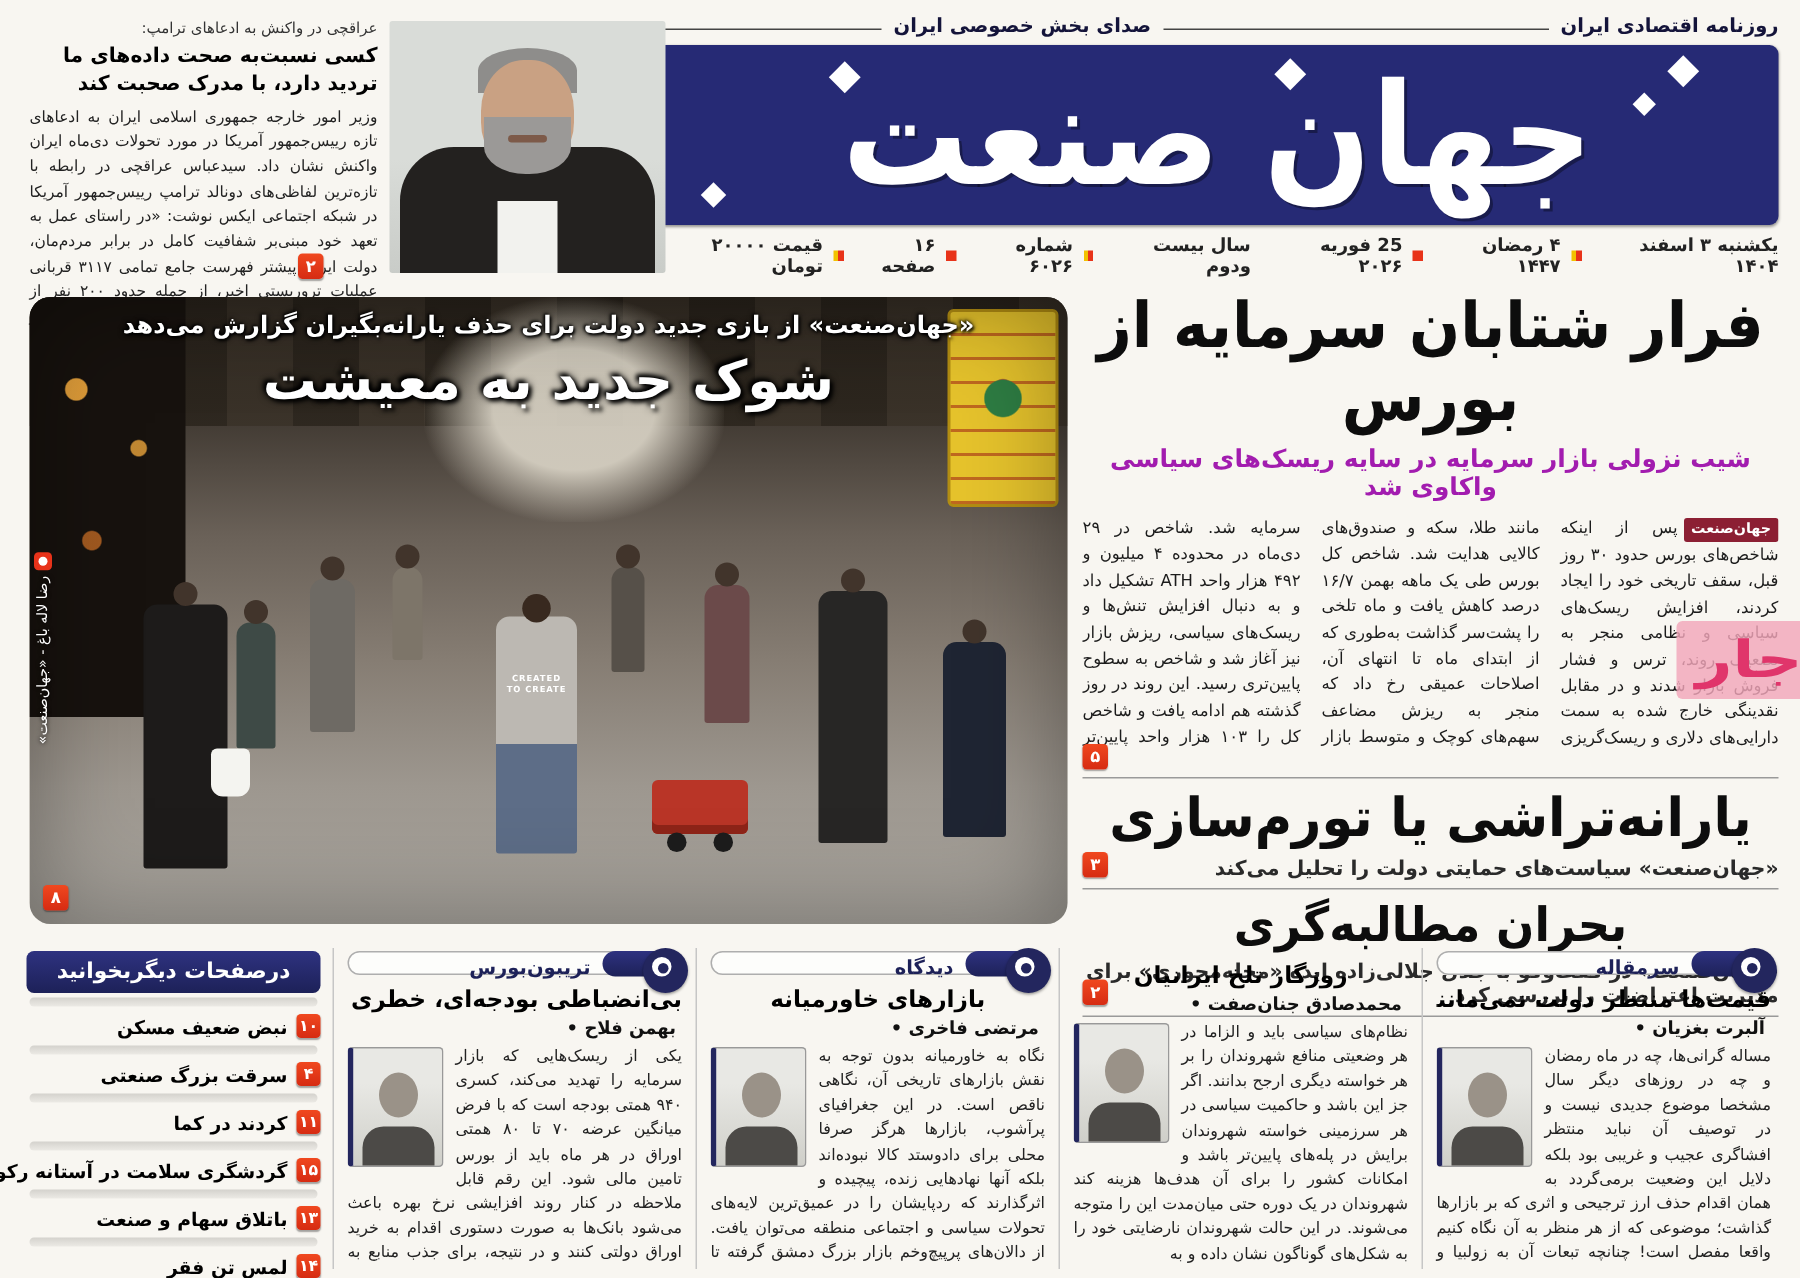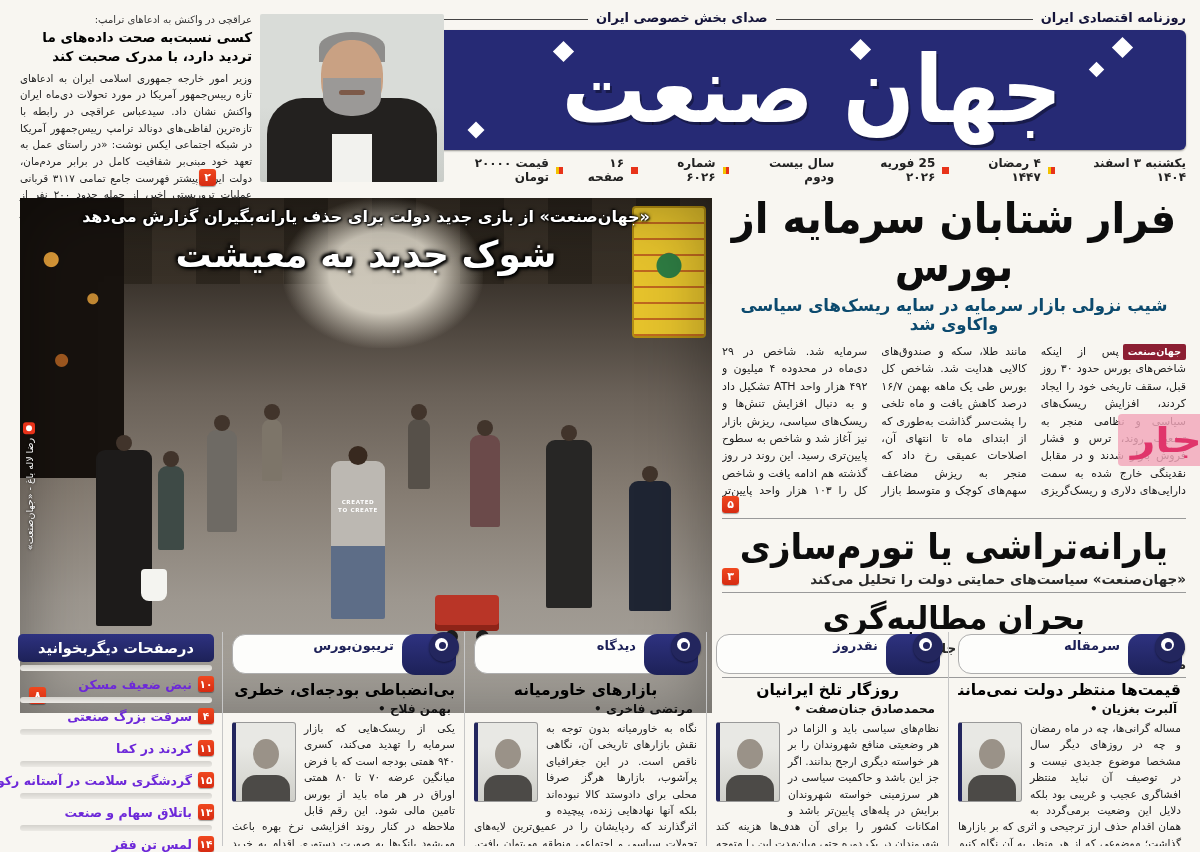--- a/index.html
+++ b/index.html
@@ -39,21 +39,21 @@
   .ar-badge { position:absolute; bottom:0; right:228px; }
   .ar-photo { position:relative; width:184px; height:168px; background:linear-gradient(180deg,#d9dcd8 0 55%,#c9ccc8 100%); overflow:hidden; border-radius:2px; }
   .ar-suit { position:absolute; bottom:-8px; left:50%; transform:translateX(-50%); width:170px; height:92px; background:#23211f; border-radius:36px 36px 0 0; }
   .ar-shirt { position:absolute; bottom:-4px; left:50%; transform:translateX(-50%); width:40px; height:52px; background:#f2f2ee; }
   .ar-face { position:absolute; top:26px; left:50%; transform:translateX(-50%); width:62px; height:74px; background:#c9a183; border-radius:46% 46% 44% 44%; }
   .ar-hair { position:absolute; top:18px; left:50%; transform:translateX(-50%); width:66px; height:30px; background:#8e8d8b; border-radius:50% 50% 0 0; }
   .ar-beard { position:absolute; top:64px; left:50%; transform:translateX(-50%); width:58px; height:38px; background:#9b9997; border-radius:0 0 48% 48%; }
   .ar-mouth { position:absolute; top:76px; left:50%; transform:translateX(-50%); width:26px; height:5px; background:#7d5a49; border-radius:3px; }
 
   
-  #photo-block { position:absolute; top:198px; left:20px; width:692px; height:515px; border-radius:0; overflow:hidden;
+  #photo-block { position:absolute; top:198px; left:20px; width:692px; height:418px; border-radius:14px; overflow:hidden;
                  background:linear-gradient(180deg,#241f1b 0%,#3a332c 16%,#6a6158 38%,#867d73 58%,#9d978f 78%,#aaa69f 100%); }
   .ph-top { position:absolute; inset:0 0 auto 0; height:86px; background:repeating-linear-gradient(90deg,#272119 0 44px,#383026 44px 88px); opacity:.75; }
   .ph-sky { position:absolute; left:38%; top:0; width:200px; height:150px; background:radial-gradient(ellipse at center,#dcd6c8 0 38%,transparent 72%); opacity:.9; }
   .ph-shop { position:absolute; left:0; top:0; width:104px; height:280px; background:#17120e;
              background-image:radial-gradient(circle at 30% 22%,rgba(235,165,60,.95) 0 7px,transparent 8px),
                               radial-gradient(circle at 70% 36%,rgba(235,165,60,.8) 0 5px,transparent 6px),
                               radial-gradient(circle at 40% 58%,rgba(220,120,40,.7) 0 6px,transparent 7px); }
   .ph-sign { position:absolute; right:6px; top:8px; width:74px; height:132px; background:#e6c32c; border:2px solid #b28d12; border-radius:4px;
              background-image:radial-gradient(circle at 50% 45%,#2e7d43 0 12px,transparent 13px),
                               radial-gradient(circle at 50% 40%,#c0392b 0 6px,transparent 7px),
@@ -84,21 +84,21 @@
                  text-shadow:0 0 6px #000,2px 2px 3px #000,-2px -2px 3px #000; }
   .ph-credit { position:absolute; left:3px; top:56%; transform:translateY(-50%) rotate(180deg); writing-mode:vertical-rl;
                font-size:9.5px; color:#fff; text-shadow:0 0 3px #000; display:flex; align-items:center; gap:4px; }
   .cam { width:12px; height:12px; background:#e8331a; border-radius:3px; position:relative; flex:none; }
   .cam::after { content:""; position:absolute; inset:3px; border-radius:50%; background:#fff; }
   .ph-badge8 { position:absolute; left:9px; bottom:9px; }
 
   
   #lead { position:absolute; top:196px; right:14px; width:464px; height:430px; }
   .lead-h1 { text-align:center; font-size:40px; font-weight:bold; color:#0d0d0d; line-height:1.15; transform:scaleY(1.05); }
-  .lead-sub { text-align:center; font-size:16.5px; font-weight:bold; color:#0c4a6e; margin:8px 0 9px; }
+  .lead-sub { text-align:center; font-size:16.5px; font-weight:bold; color:#a21caf; margin:8px 0 9px; }
   .lead-cols-wrap { position:relative; }
   .lead-cols { height:172px; column-count:3; column-gap:14px; column-fill:auto; font-size:11px; line-height:1.58;
                text-align:justify; color:#1c1c1c; overflow:hidden; }
   .src-tag { display:inline-block; background:#8c1f33; color:#fff; font-size:9.5px; font-weight:bold; padding:0 5px 1px; border-radius:2px; margin-left:4px; }
   .lead-badge { position:absolute; left:0; bottom:2px; }
   .sec { position:relative; padding:4px 0 2px; }
   .sec-h { text-align:center; font-weight:bold; color:#0d0d0d; transform:scaleY(1.05); }
   .sec-sub { text-align:right; font-size:13.5px; font-weight:bold; color:#2a2a2a; margin-top:5px; }
   .sec-badge { position:absolute; left:0; bottom:4px; }
   #sec-subsidy .sec-h { font-size:34px; }
@@ -106,21 +106,21 @@
 
   
   .watermark { position:absolute; top:414px; right:-14px; width:96px; height:52px; background:rgba(242,166,185,.82);
                border-radius:4px 0 0 4px; display:flex; align-items:center; justify-content:center; z-index:5; }
   .watermark span { color:#e0356b; font-size:34px; font-weight:bold; transform:scaleX(1.25); }
 
   
   #bottom { position:absolute; top:632px; left:10px; right:10px; height:214px; display:flex; }
   .bcol { width:242px; padding:2px 9px 0; overflow:hidden; }
   .bcol + .bcol { border-left:none; } .bcol:not(:last-child) { border-left:1px solid #c6c6c6; }
-  .col-header { position:relative; height:40px; border:1.5px solid #aeaeae; border-radius:13px; background:#fdfdfb; }
+  .col-header { position:relative; height:16px; border:1.5px solid #aeaeae; border-radius:13px; background:#fdfdfb; }
   .col-pill { position:absolute; top:-1.5px; bottom:-1.5px; right:-1.5px; width:54px; background:linear-gradient(180deg,#2e3280,#1d2158); border-radius:13px; }
   .roundel { position:absolute; top:-3px; right:-5px; width:30px; height:30px; border-radius:50%; background:#23265e;
              box-shadow:0 1px 2px rgba(0,0,0,.4); }
   .roundel::after { content:""; position:absolute; top:6px; left:6px; width:13px; height:13px; border-radius:50%; background:#fff; }
   .roundel::before { content:""; position:absolute; top:10px; left:10px; width:7px; height:7px; border-radius:50%; background:#23265e; z-index:1; }
   .col-label { position:absolute; right:60px; top:0; line-height:22px; font-size:13px; font-weight:bold; color:#1d2158; }
   .bcol h3 { text-align:center; font-size:15.5px; font-weight:bold; color:#000; margin:7px 0 3px; white-space:nowrap; overflow:hidden; }
   .bcol .author { font-size:12px; font-weight:bold; color:#111; padding-right:4px; margin-bottom:4px; }
   .bcol .author::after { content:" •"; color:#111; }
   .bcol .body { font-size:10.6px; line-height:1.55; text-align:justify; color:#222; }
@@ -128,21 +128,21 @@
              border:1px solid #999; border-left:4px solid #23265e; border-radius:3px; position:relative; }
   .a-photo::before { content:""; position:absolute; top:16px; left:50%; transform:translateX(-50%); width:26px; height:30px; border-radius:50%; background:#9a9288; }
   .a-photo::after { content:""; position:absolute; bottom:0; left:50%; transform:translateX(-50%); width:48px; height:26px; border-radius:14px 14px 0 0; background:#4c4a47; }
 
   
   .rm-col { width:212px; padding:2px 8px 0; }
   .rm-header { height:28px; background:linear-gradient(180deg,#2e3280,#1d2158); border-radius:5px; color:#fff;
                font-size:14.5px; font-weight:bold; display:flex; align-items:center; justify-content:center; }
   .rm-sep { height:6px; background:linear-gradient(180deg,#d4d2cd,#eceae5); border-radius:3px; margin:3px 2px; }
   .rm-item { display:flex; align-items:center; gap:6px; height:20px; }
-  .rm-item .title { font-size:12.5px; font-weight:bold; color:#6d28d9; white-space:nowrap; }
+  .rm-item .title { font-size:12.5px; font-weight:bold; color:#000000; white-space:nowrap; }
   .rm-item .badge { flex:none; width:16px; height:16px; font-size:10.5px; }
 </style>
 </head>
 <body>
 
 <div class="page">
 
   <div id="masthead">
     <div class="mh-topline">
       <span>روزنامه اقتصادی ایران</span>
@@ -260,25 +260,20 @@
       </div>
       <h3>قیمت‌ها منتظر دولت نمی‌مانند!</h3>
       <div class="author">آلبرت بغزیان</div>
       <div class="body">
         <span class="a-photo"></span>
         <span>مساله گرانی‌ها، چه در ماه رمضان و چه در روزهای دیگر سال مشخصا موضوع جدیدی نیست و در توصیف آن نباید منتظر افشاگری عجیب و غریبی بود بلکه دلایل این وضعیت برمی‌گردد به همان اقدام حذف ارز ترجیحی و اثری که بر بازارها گذاشت؛ موضوعی که از هر منظر به آن نگاه کنیم واقعا مفصل است! چنانچه تبعات آن به زولبیا و بامیه هم رسیده است. پس‌لرزه حذف ارز ترجیحی ظاهرا روی چند کالای اساسی اعمال شد و دولت هم</span>
       </div>
     </div>
 
     <div class="bcol">
-      <div class="col-header">
-        <span class="col-pill"></span>
-        <span class="roundel"></span>
-        <span class="col-label">نقدروز</span>
-      </div>
       <h3>روزگار تلخ ایرانیان</h3>
       <div class="author">محمدصادق جنان‌صفت</div>
       <div class="body">
         <span class="a-photo"></span>
         <span>نظام‌های سیاسی باید و الزاما در هر وضعیتی منافع شهروندان را بر هر خواسته دیگری ارجح بدانند. اگر جز این باشد و حاکمیت سیاسی در هر سرزمینی خواسته شهروندان برایش در پله‌های پایین‌تر باشد و امکانات کشور را برای آن هدف‌ها هزینه کند شهروندان در یک دوره حتی میان‌مدت این را متوجه می‌شوند. در این حالت شهروندان نارضایتی خود را به شکل‌های گوناگون نشان داده و به</span>
       </div>
     </div>
 
     <div class="bcol">
       <div class="col-header">

